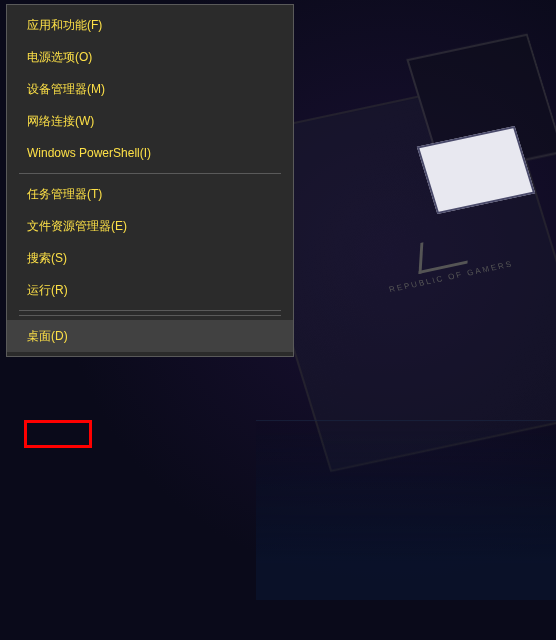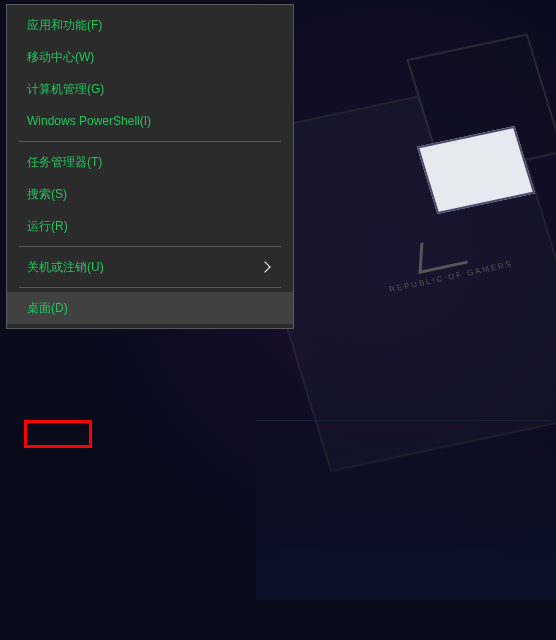--- a/index.html
+++ b/index.html
@@ -102,21 +102,21 @@
       top: 4px;
       width: 288px;
       background: #2b2b2b;
       border: 1px solid #5a5a5a;
       z-index: 10;
       padding: 4px 0;
     }
     
     .menu-item {
       padding: 8px 20px;
-      color: #22c55e;
+      color: #fde047;
       font-size: 12px;
       cursor: pointer;
       display: flex;
       align-items: center;
       justify-content: space-between;
       line-height: 16px;
     }
     
     .menu-item.hovered {
       background: #414141;
@@ -159,47 +159,49 @@
     <span>REPUBLIC OF GAMERS</span>
   </div>
   <div class="bg-bottom-shape"></div>
 </div>
 
 <div class="context-menu">
   <div class="menu-item">
     <span>应用和功能(F)</span>
   </div>
   <div class="menu-item">
-    <span>移动中心(W)</span>
-  </div>
-  <div class="menu-item">
-    <span>计算机管理(G)</span>
+    <span>电源选项(O)</span>
+  </div>
+  <div class="menu-item">
+    <span>设备管理器(M)</span>
+  </div>
+  <div class="menu-item">
+    <span>网络连接(W)</span>
   </div>
   <div class="menu-item">
     <span>Windows PowerShell(I)</span>
   </div>
 
   <div class="menu-separator"></div>
 
   <div class="menu-item">
     <span>任务管理器(T)</span>
   </div>
   <div class="menu-item">
+    <span>文件资源管理器(E)</span>
+  </div>
+  <div class="menu-item">
     <span>搜索(S)</span>
   </div>
   <div class="menu-item">
     <span>运行(R)</span>
   </div>
 
   <div class="menu-separator"></div>
 
-  <div class="menu-item">
-    <span>关机或注销(U)</span>
-    <span class="chevron-right"></span>
-  </div>
 
   <div class="menu-separator"></div>
 
   <div class="menu-item hovered">
     <span>桌面(D)</span>
   </div>
 </div>
 
 <div class="highlight-box"></div>
 

